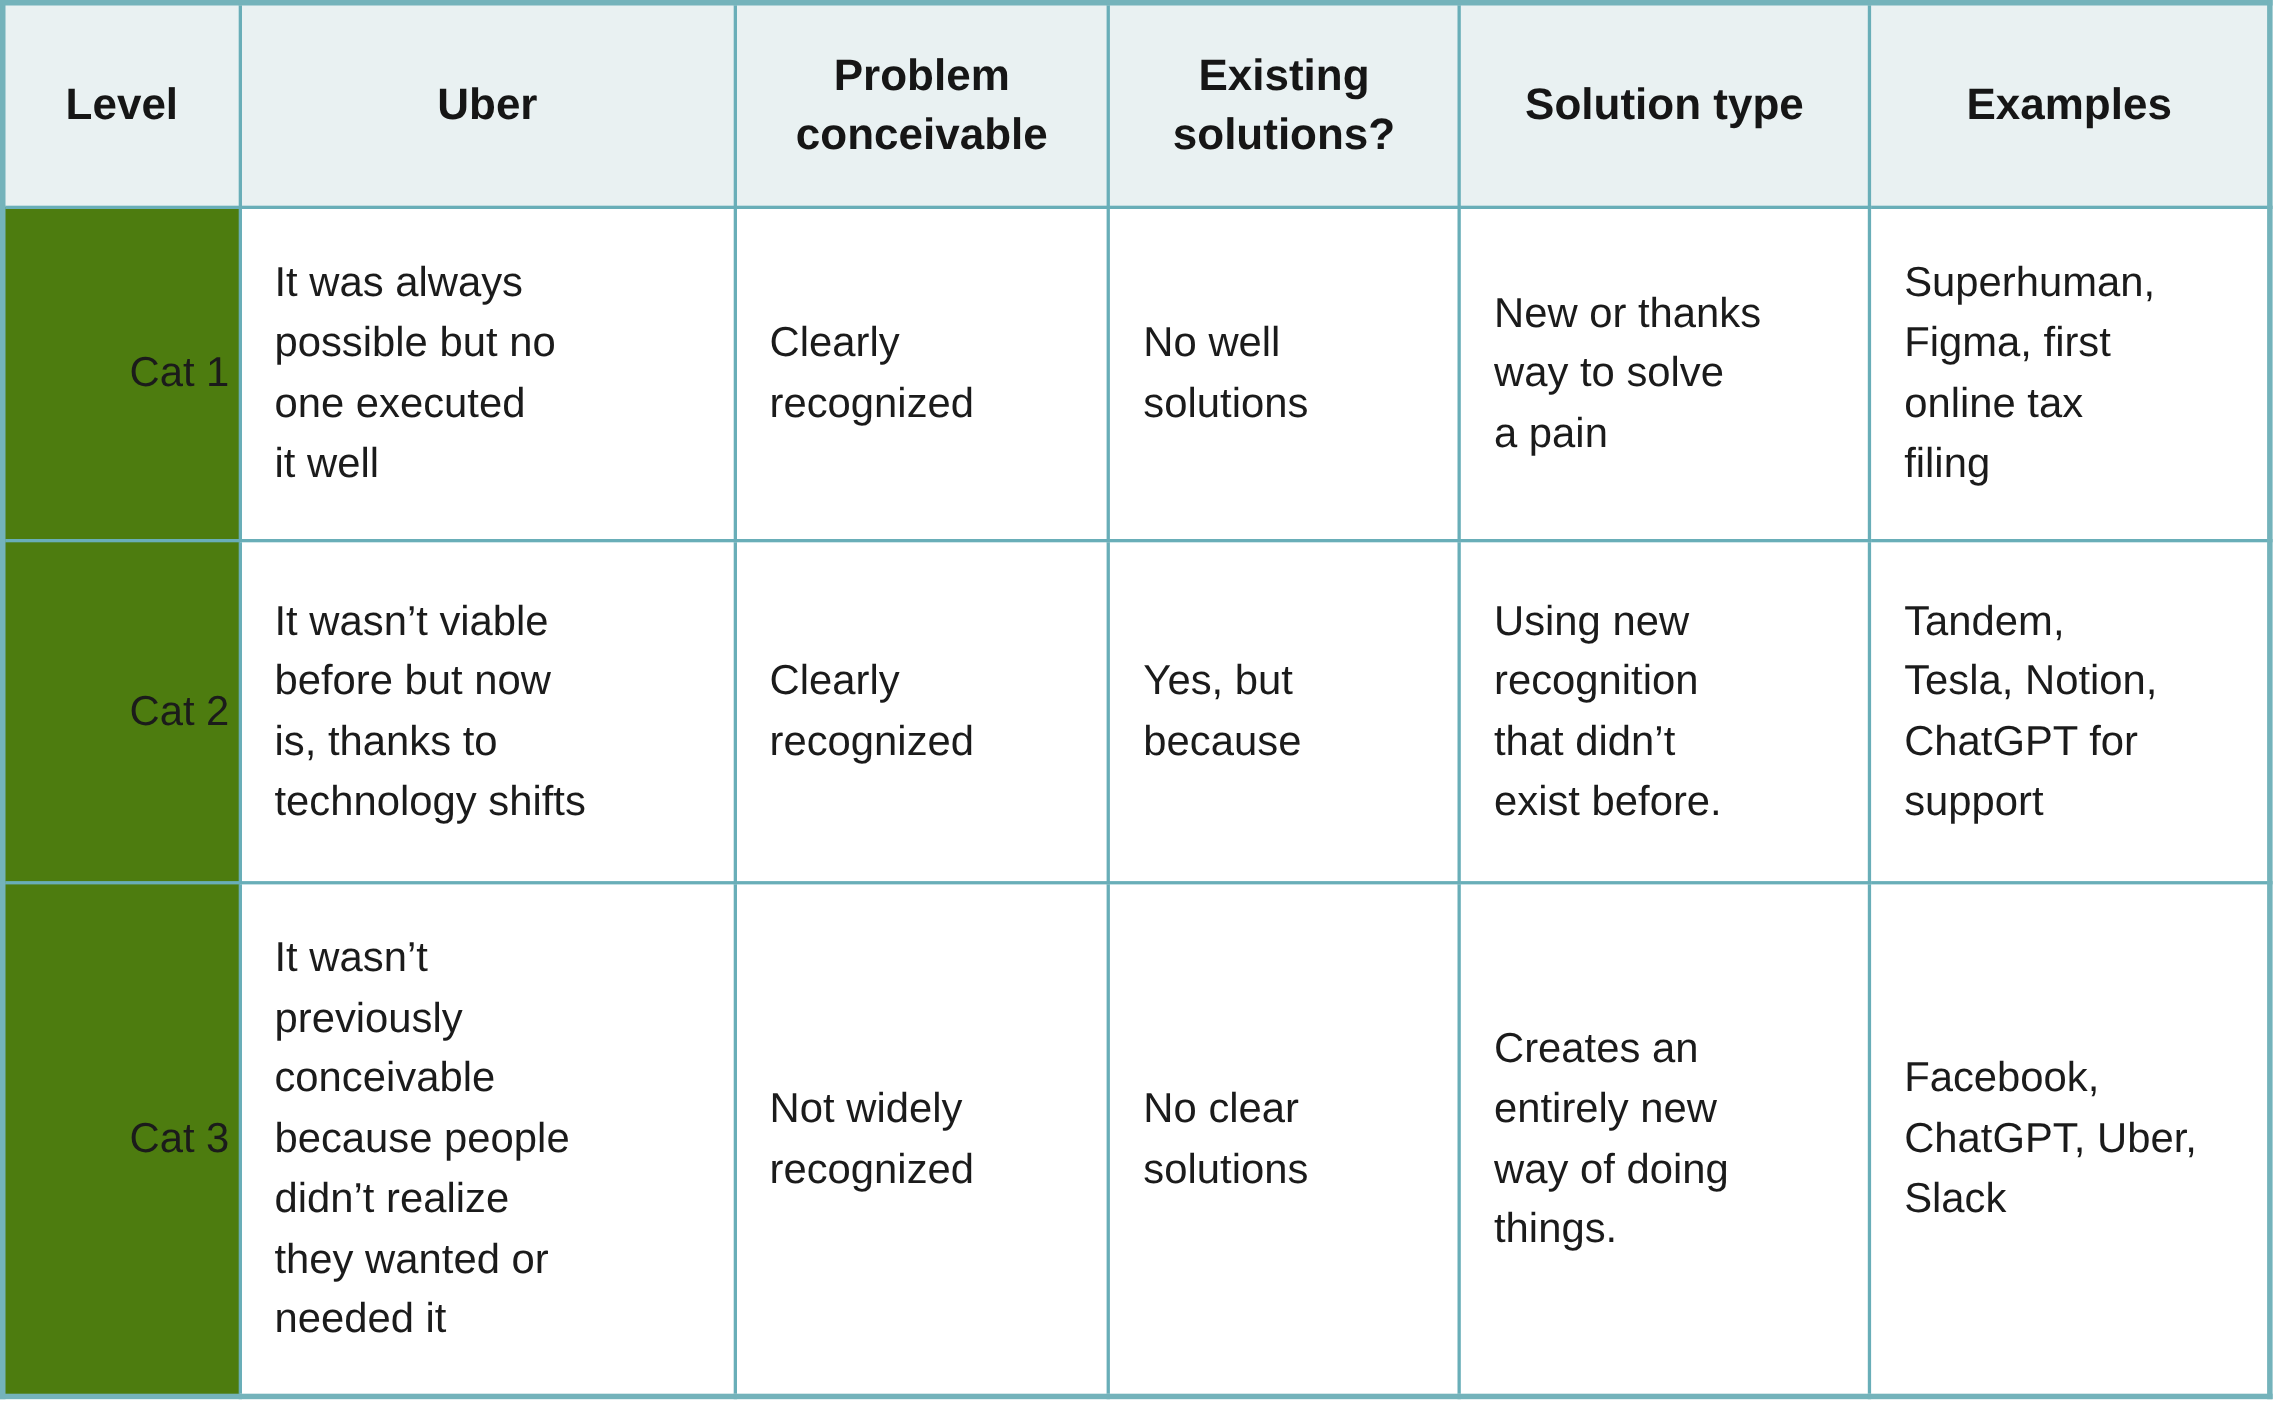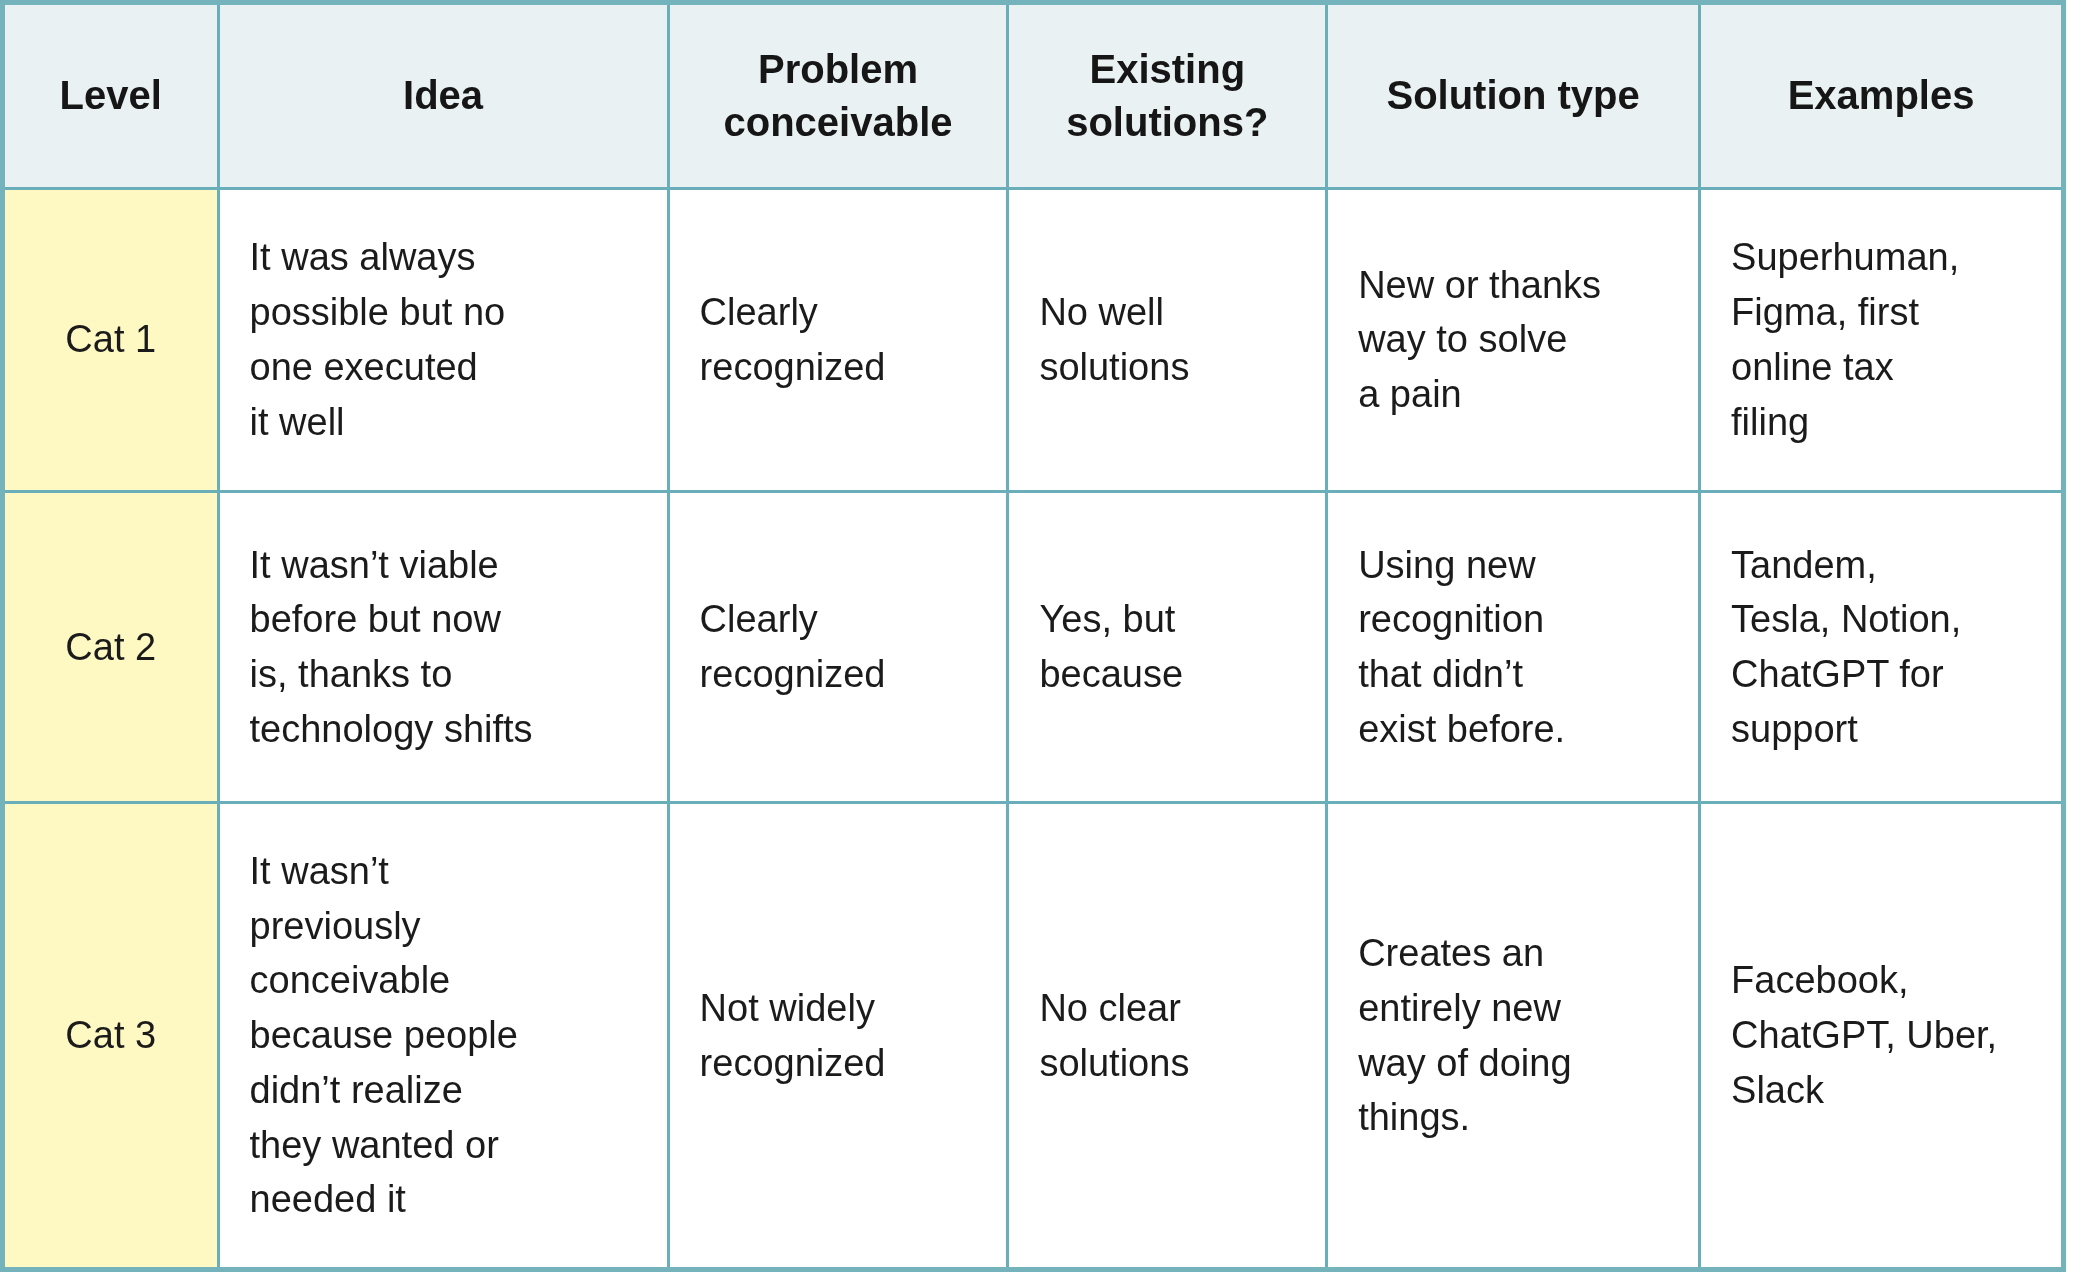--- a/index.html
+++ b/index.html
@@ -41,22 +41,22 @@
   }
   td {
     background: #ffffff;
     font-size: 38px;
     font-weight: 400;
     line-height: 1.44;
     text-align: left;
     padding: 16px 18px 16px 30px;
   }
   td.level-cell {
-    background: #fef9c3;
-    text-align: center;
+    background: #4d7c0f;
+    text-align: right;
     padding: 16px 8px;
   }
   col.c-level    { width: 215px; }
   col.c-idea     { width: 449px; }
   col.c-problem  { width: 339px; }
   col.c-existing { width: 318px; }
   col.c-solution { width: 372px; }
   col.c-examples { width: 363px; }
   tr.header-row  { height: 185px; }
   tr.row-1       { height: 302px; }
@@ -72,21 +72,21 @@
       <col class="c-level">
       <col class="c-idea">
       <col class="c-problem">
       <col class="c-existing">
       <col class="c-solution">
       <col class="c-examples">
     </colgroup>
     <tbody>
       <tr class="header-row">
         <th>Level</th>
-        <th>Idea</th>
+        <th>Uber</th>
         <th>Problem
 conceivable</th>
         <th>Existing
 solutions?</th>
         <th>Solution type</th>
         <th>Examples</th>
       </tr>
 
       <tr class="row-1">
         <td class="level-cell">Cat 1</td>

